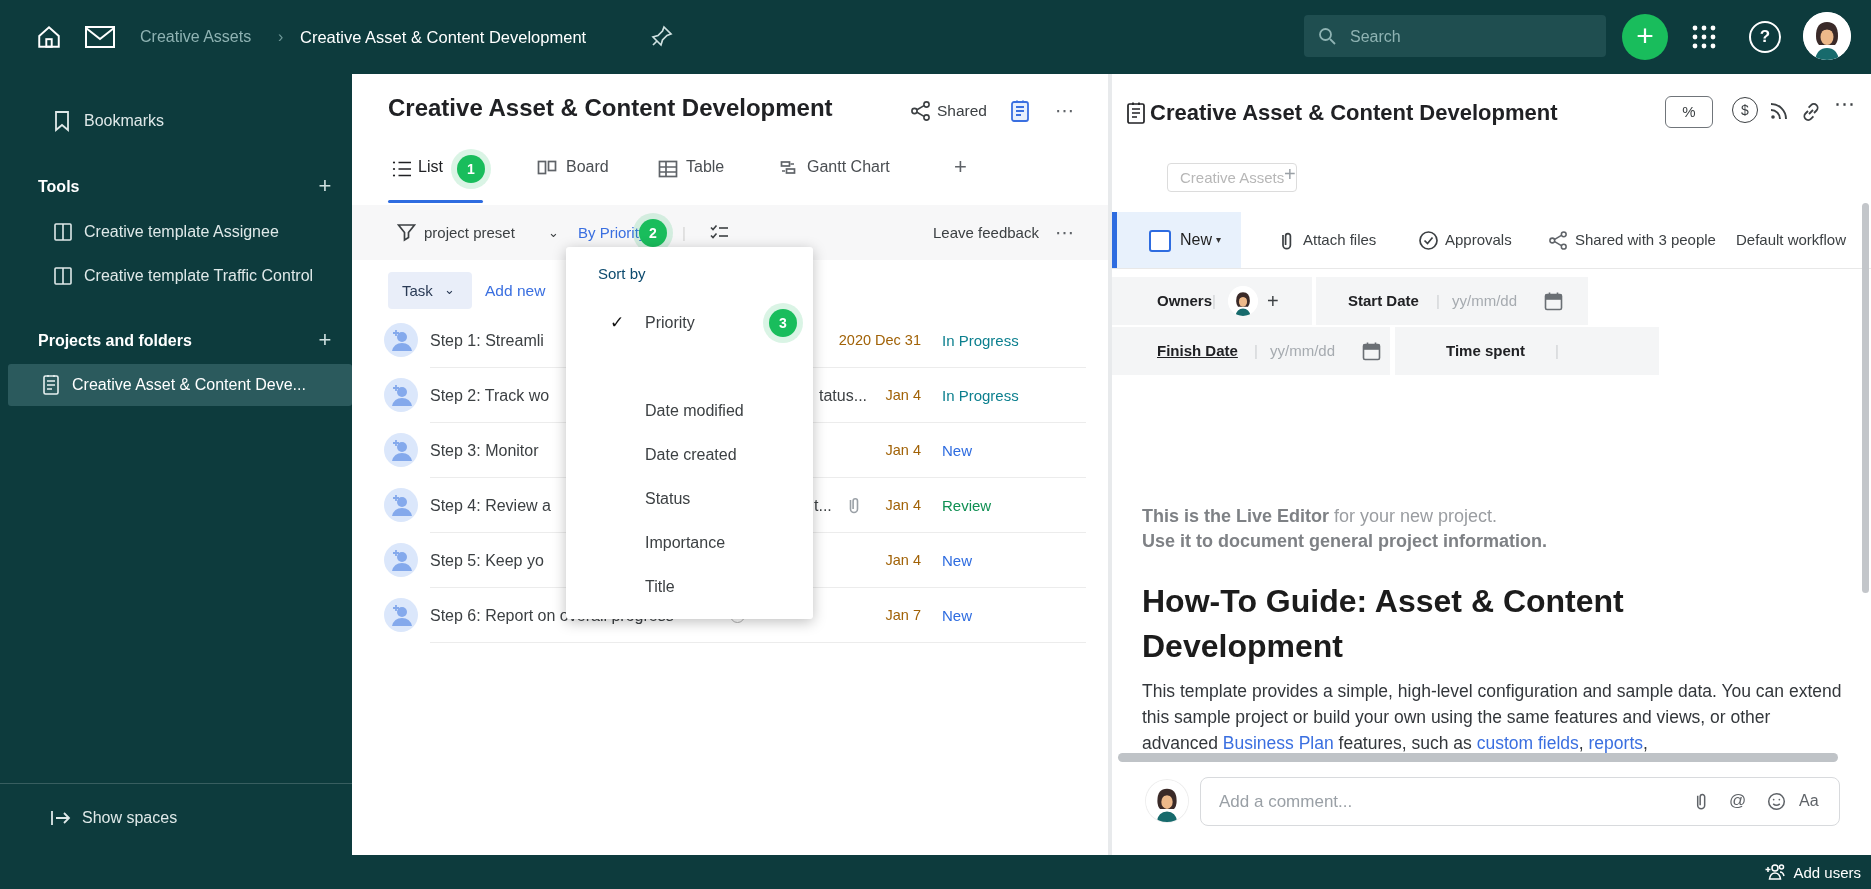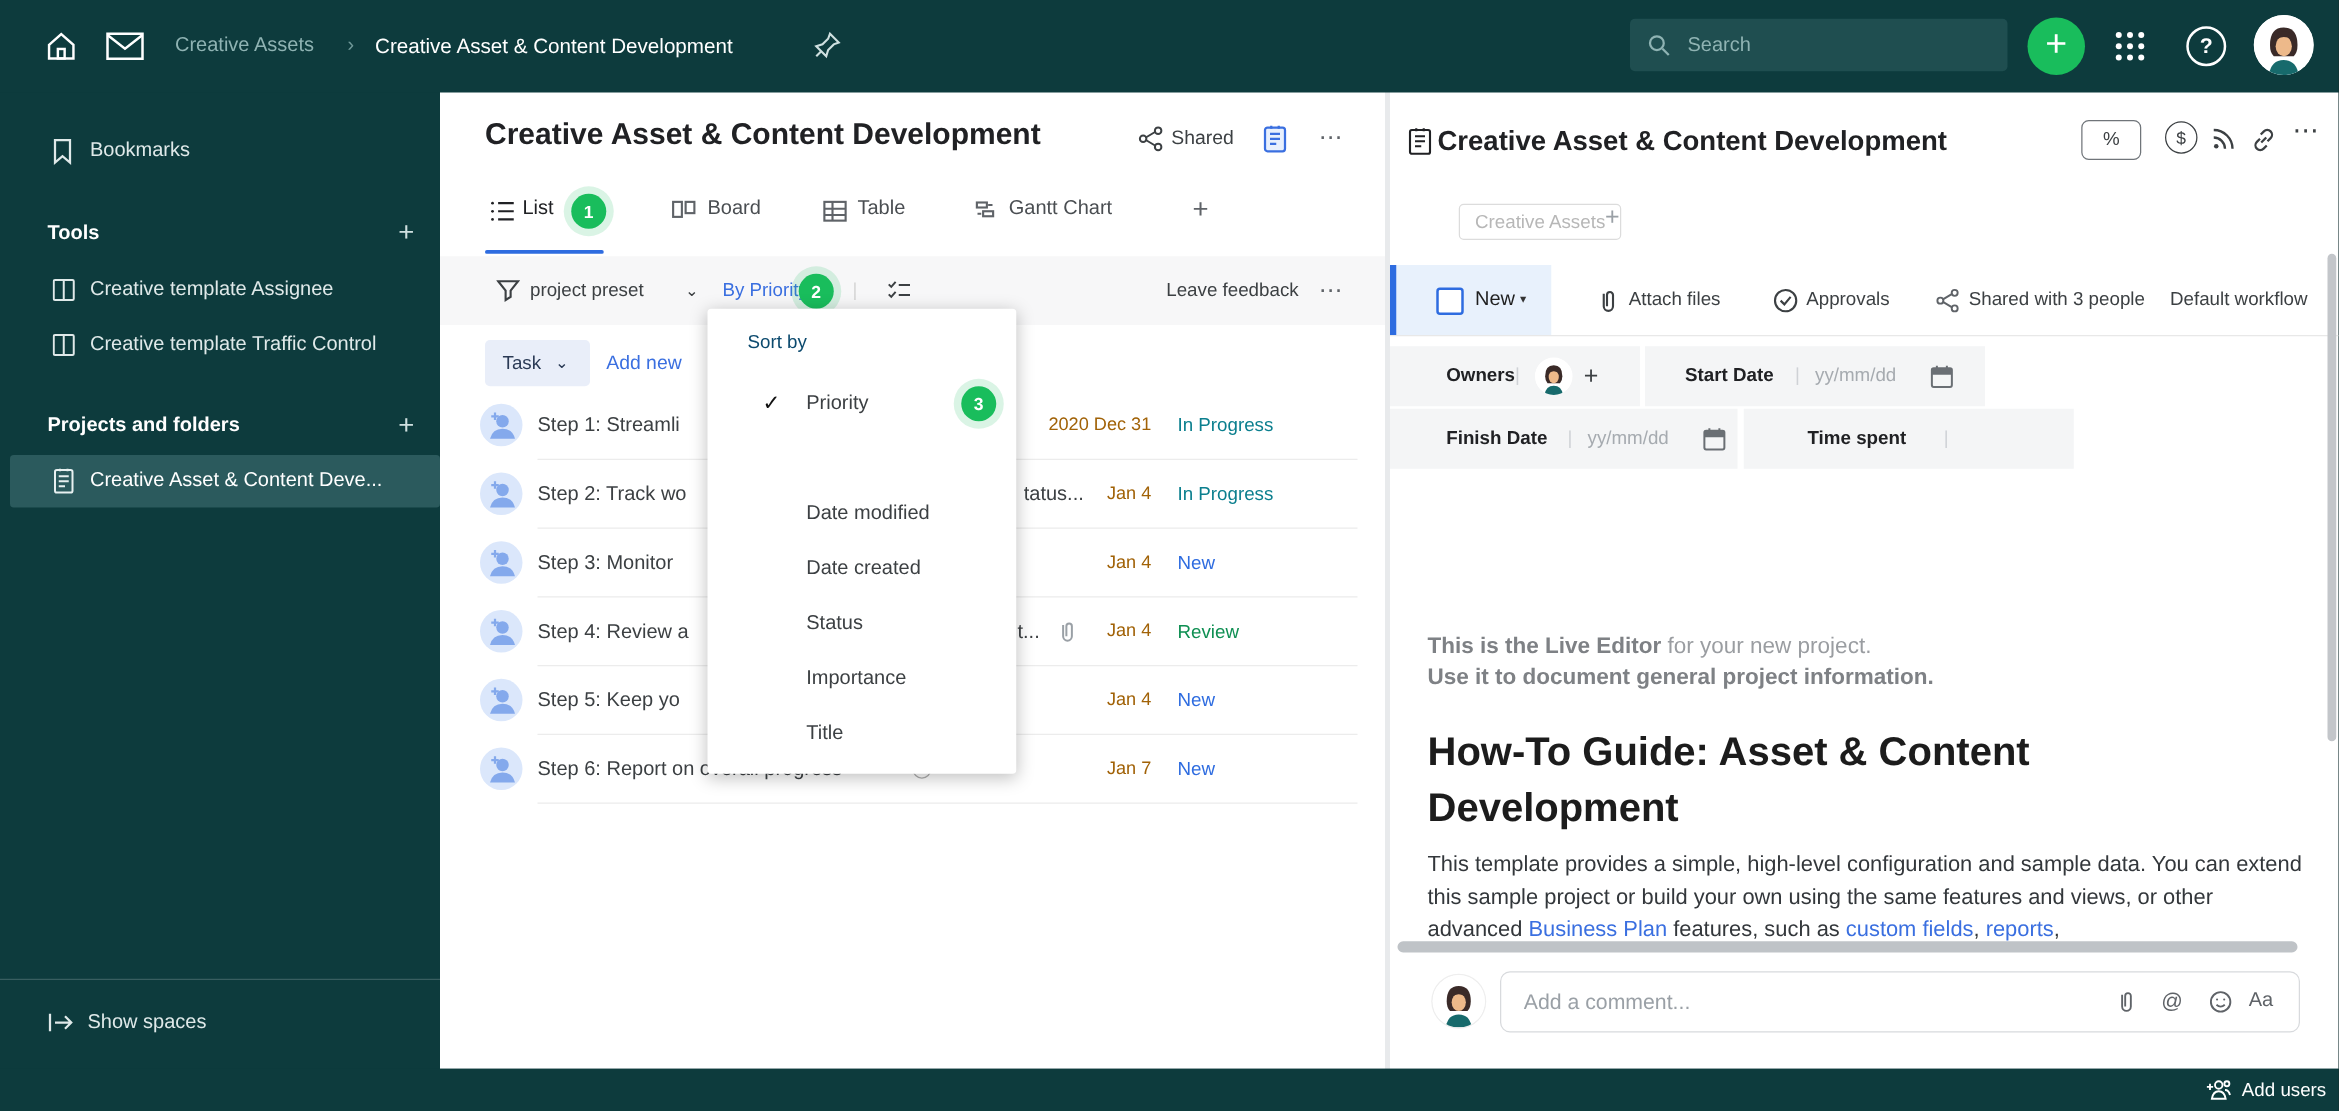--- a/index.html
+++ b/index.html
@@ -16,21 +16,21 @@
   .searchbox input{position:absolute;left:44px;top:0;width:240px;height:42px;background:transparent;border:none;outline:none;
                    color:#fef9c3;font-size:16px;font-family:"Liberation Sans",sans-serif;}
   .searchbox input::placeholder{color:#8fb3b3;}
   .green-btn{position:absolute;left:1622px;top:14px;width:46px;height:46px;border-radius:50%;background:#19bd5c;
              color:#fff;font-size:30px;font-weight:400;text-align:center;line-height:44px;cursor:pointer;}
   .help-btn{position:absolute;left:1749px;top:21px;width:28px;height:28px;border-radius:50%;border:2px solid #fff;
             color:#fff;font-size:17px;font-weight:bold;text-align:center;line-height:28px;}
   .tb-avatar{position:absolute;left:1803px;top:12px;width:48px;height:48px;border-radius:50%;background:#fff;overflow:hidden;}
   
   .sidebar{position:absolute;left:0;top:74px;width:352px;height:781px;}
-  .sb-row{position:absolute;left:0;width:352px;height:40px;color:#dfe9e9;font-size:16px;}
+  .sb-row{position:absolute;left:12px;width:352px;height:40px;color:#dfe9e9;font-size:16px;}
   .sb-row .lbl{position:absolute;left:72px;line-height:40px;white-space:nowrap;}
   .sb-head{position:absolute;left:38px;color:#fff;font-size:16px;font-weight:bold;line-height:32px;}
   .sb-plus{position:absolute;left:312px;width:26px;height:26px;color:#cfe0e0;font-size:22px;font-weight:300;
            text-align:center;line-height:24px;cursor:pointer;}
   .sb-selected{position:absolute;left:8px;width:344px;height:42px;background:#2b5a5d;border-radius:3px;}
   
   .main-panel{position:absolute;left:352px;top:74px;width:756px;height:781px;background:#fff;}
   .panel-gap{position:absolute;left:1108px;top:74px;width:4px;height:781px;background:#e8eaec;}
   .right-panel{position:absolute;left:1112px;top:74px;width:759px;height:781px;background:#fff;overflow:hidden;}
   .bottombar{position:absolute;left:0;top:855px;width:1871px;height:34px;background:#0d3b3d;}
@@ -503,21 +503,21 @@
       <div class="abs" style="left:228px;top:14px;">
         <svg width="19" height="20" viewBox="0 0 19 20" fill="none" stroke="#6a6f74" stroke-width="1.6">
             <rect x="1.5" y="3.5" width="16" height="15" rx="1.5"></rect>
             <path d="M1.5 8 H17.5"></path>
             <path d="M5.5 1.5 V5 M13.5 1.5 V5"></path>
             <rect x="1.5" y="3.5" width="16" height="4.5" fill="#6a6f74" stroke="none"></rect>
           </svg>
       </div>
     </div>
     <div class="fcell" style="left:0;top:253px;width:278px;height:48px;">
-      <span class="flbl" style="left:45px;">Finish Date</span>
+      <span class="flbl" style="left:45px;text-decoration:underline;">Finish Date</span>
       <span class="fdiv" style="left:142px;">|</span>
       <span class="ph" style="left:158px;">yy/mm/dd</span>
       <div class="abs" style="left:250px;top:14px;">
         <svg width="19" height="20" viewBox="0 0 19 20" fill="none" stroke="#6a6f74" stroke-width="1.6">
             <rect x="1.5" y="3.5" width="16" height="15" rx="1.5"></rect>
             <path d="M1.5 8 H17.5"></path>
             <path d="M5.5 1.5 V5 M13.5 1.5 V5"></path>
             <rect x="1.5" y="3.5" width="16" height="4.5" fill="#6a6f74" stroke="none"></rect>
           </svg>
       </div>

